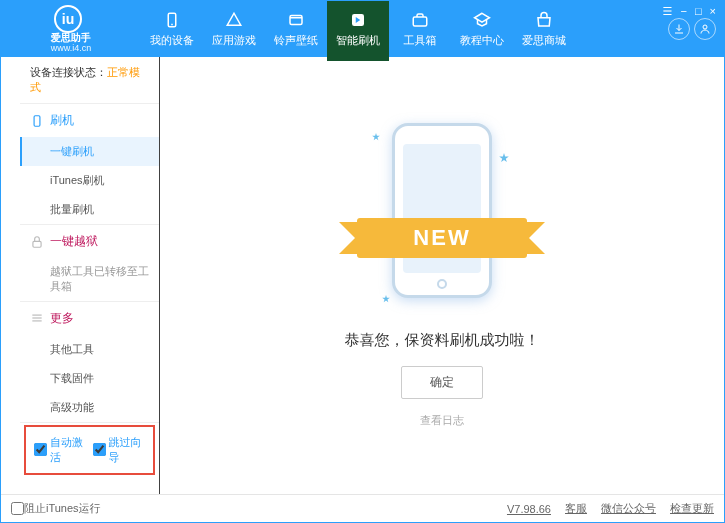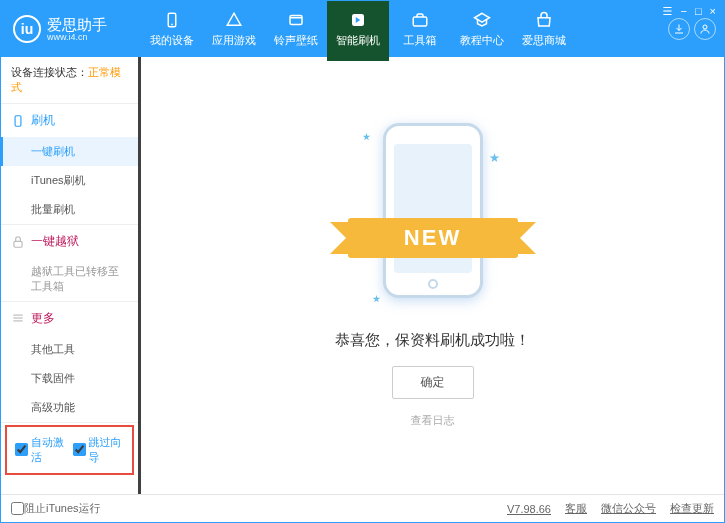--- a/index.html
+++ b/index.html
@@ -1,31 +1,31 @@
 <!DOCTYPE html>
 <html><head>
 <meta charset="utf-8">
 <style>
 *{margin:0;padding:0;box-sizing:border-box;font-family:"Microsoft YaHei",sans-serif;}
 body{background:#fff;width:725px;height:523px;overflow:hidden;border:1px solid #2b9ffb;position:relative;}
 .header{height:56px;background:#2b9ffb;display:flex;align-items:center;color:#fff;}
-.logo-area{display:flex;align-items:center;padding:0 12px;width:140px;}
+.logo-area{display:flex;align-items:center;padding:0 12px;width:140px;flex-direction:column;}
 .logo-circle{width:28px;height:28px;border:2px solid #fff;border-radius:50%;display:flex;align-items:center;justify-content:center;font-size:14px;font-weight:bold;margin-right:6px;}
-.logo-text{font-size:15px;font-weight:normal;line-height:1;}
+.logo-text{font-size:10px;font-weight:bold;line-height:1;}
 .logo-url{font-size:9px;opacity:.9;}
 .nav-tabs{display:flex;flex:1;}
 .nav-tab{width:62px;height:64px;display:flex;flex-direction:column;align-items:center;justify-content:center;font-size:11px;cursor:pointer;}
 .nav-tab.active{background:#14532d;}
 .nav-tab .icon{width:18px;height:18px;margin-bottom:4px;}
 .header-controls{display:flex;align-items:center;gap:4px;padding-right:8px;}
 .header-top-controls{position:absolute;top:4px;right:8px;display:flex;gap:8px;font-size:11px;color:#fff;}
 .header-top-controls span{cursor:pointer;}
 .ctrl-circle{width:22px;height:22px;border:1.5px solid rgba(255,255,255,.6);border-radius:50%;display:flex;align-items:center;justify-content:center;cursor:pointer;}
 .content{display:flex;height:437px;}
-.sidebar{width:140px;border-right:3px solid #404040;overflow-y:auto;font-size:12px;}
+.sidebar{width:140px;border-right:1px solid #404040;overflow-y:auto;font-size:12px;margin-left:19px;}
 .conn-status{padding:8px 10px;font-size:11px;color:#333;border-bottom:1px solid #eee;}
 .conn-status .val{color:#ff9800;}
 .sb-section{border-bottom:1px solid #eee;}
 .sb-header{padding:8px 10px;display:flex;align-items:center;color:#2b9ffb;font-size:12px;cursor:pointer;}
 .sb-header.gray{color:#be185d;}
 .sb-header .ico{width:14px;height:14px;margin-right:6px;}
 .sb-item{padding:7px 10px 7px 30px;color:#555;cursor:pointer;font-size:11px;}
 .sb-item.active{background:#e9f4fe;color:#2b9ffb;border-left:2px solid #2b9ffb;padding-left:28px;}
 .sb-note{padding:6px 10px 6px 30px;color:#999;font-size:11px;line-height:1.4;}
 .sb-checks{padding:8px 8px;display:flex;gap:6px;font-size:11px;color:#444;border:2px solid #e74c3c;margin:2px 4px;}

